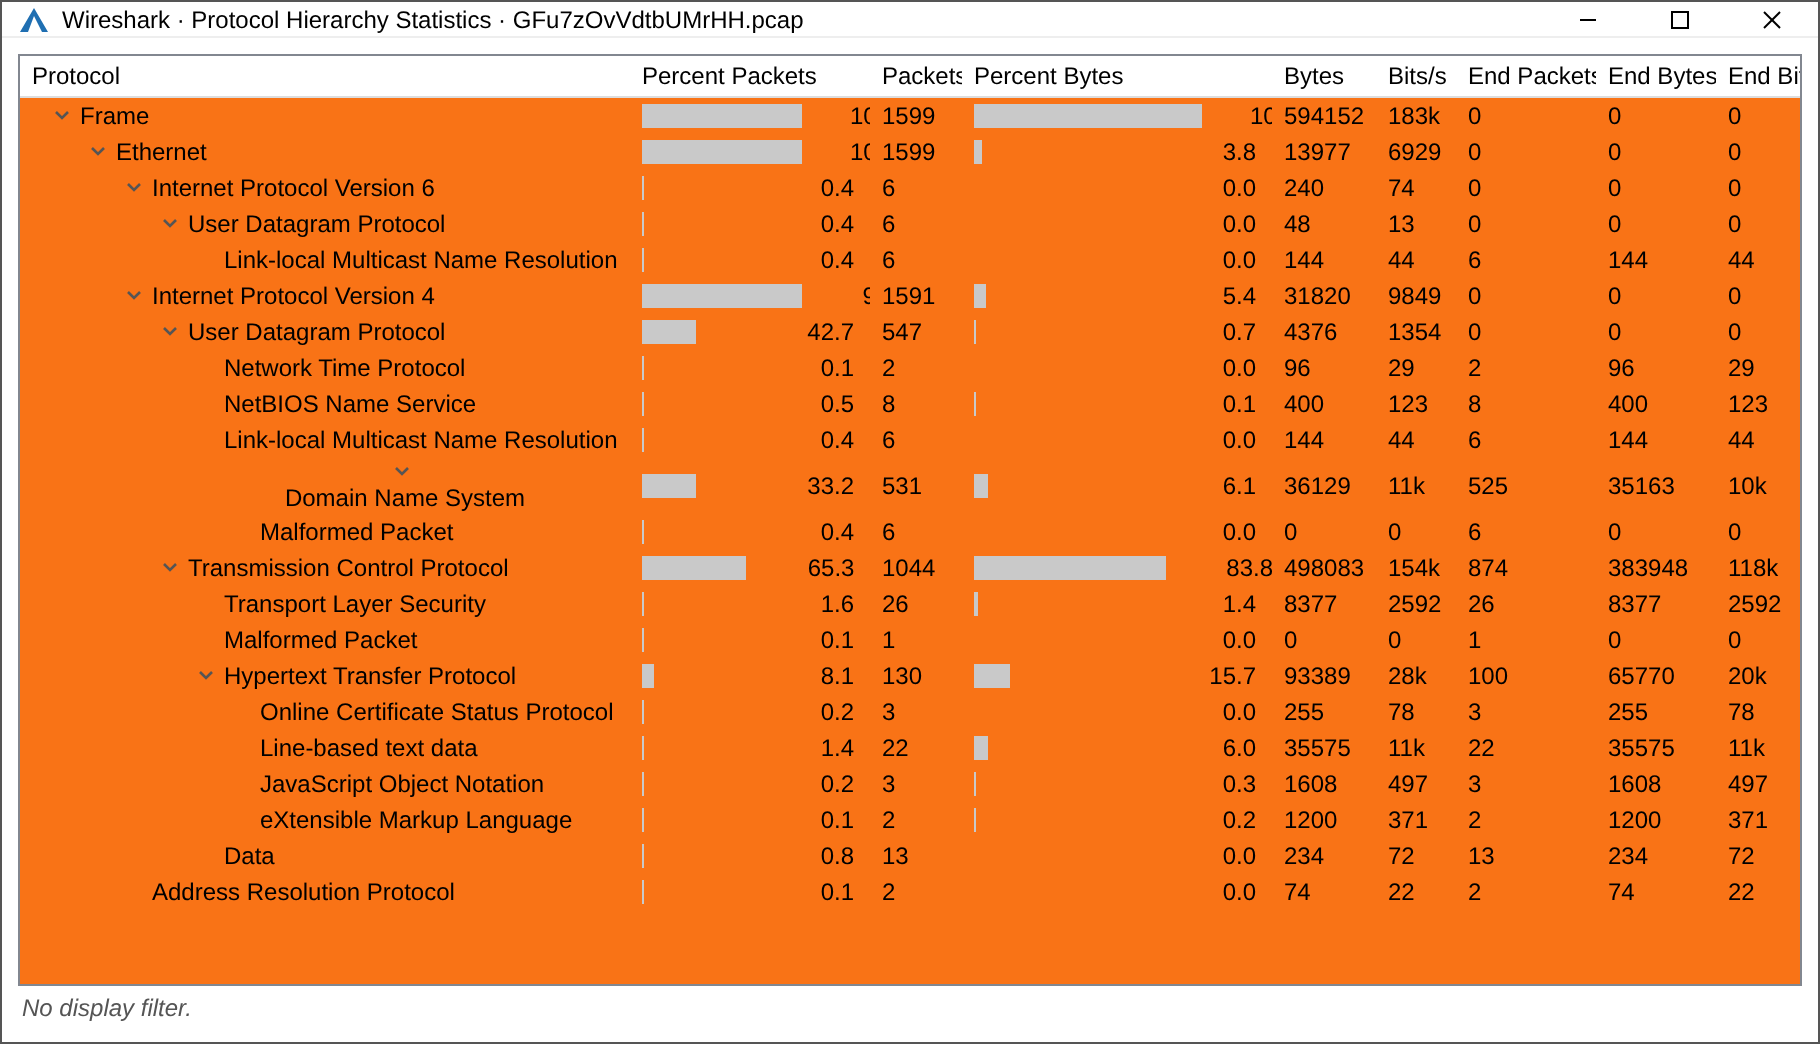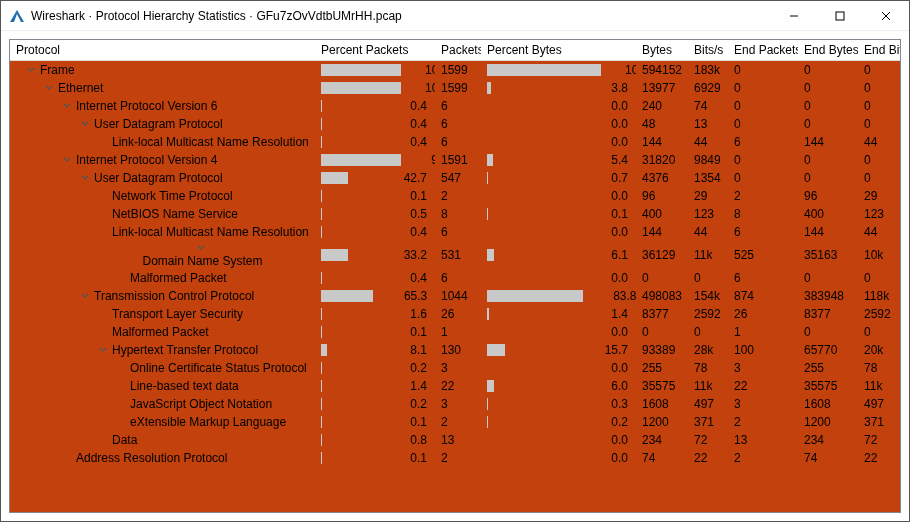--- a/index.html
+++ b/index.html
@@ -9,21 +9,21 @@
     background: #fff;
     color: #000;
     width: 910px;
     height: 522px;
     overflow: hidden;
     display: flex;
     flex-direction: column;
     border: 1px solid #555;
   }
   .titlebar {
-    height: 30px;
+    height: 18px;
     display: flex;
     align-items: center;
     padding: 0 0 0 8px;
     background: #fff;
     border-bottom: 1px solid #eee;
   }
   .titlebar .icon-svg {
     width: 16px; height: 16px; margin-right: 6px;
   }
   .titlebar .title-text { flex: 0 0 auto; }
@@ -39,21 +39,21 @@
     flex: 1;
     padding: 8px;
     display: flex;
     flex-direction: column;
     overflow: hidden;
   }
   .table-wrap {
     flex: 1;
     border: 1px solid #828790;
     overflow: auto;
-    background: #c2410c;
+    background: #f97316;
   }
   table {
     width: 100%;
     border-collapse: collapse;
     table-layout: fixed;
   }
   thead th {
     text-align: left;
     font-weight: normal;
     padding: 3px 6px;
@@ -897,14 +897,15 @@
             <td class="num">74</td>
             <td class="num">22</td>
             <td class="num">2</td>
             <td class="num">74</td>
             <td class="num">22</td>
           </tr>
         </tbody>
     </table>
   </div>
 
+  <div class="footer-note">No display filter.</div>
 
 </div>
 
 </body></html>

